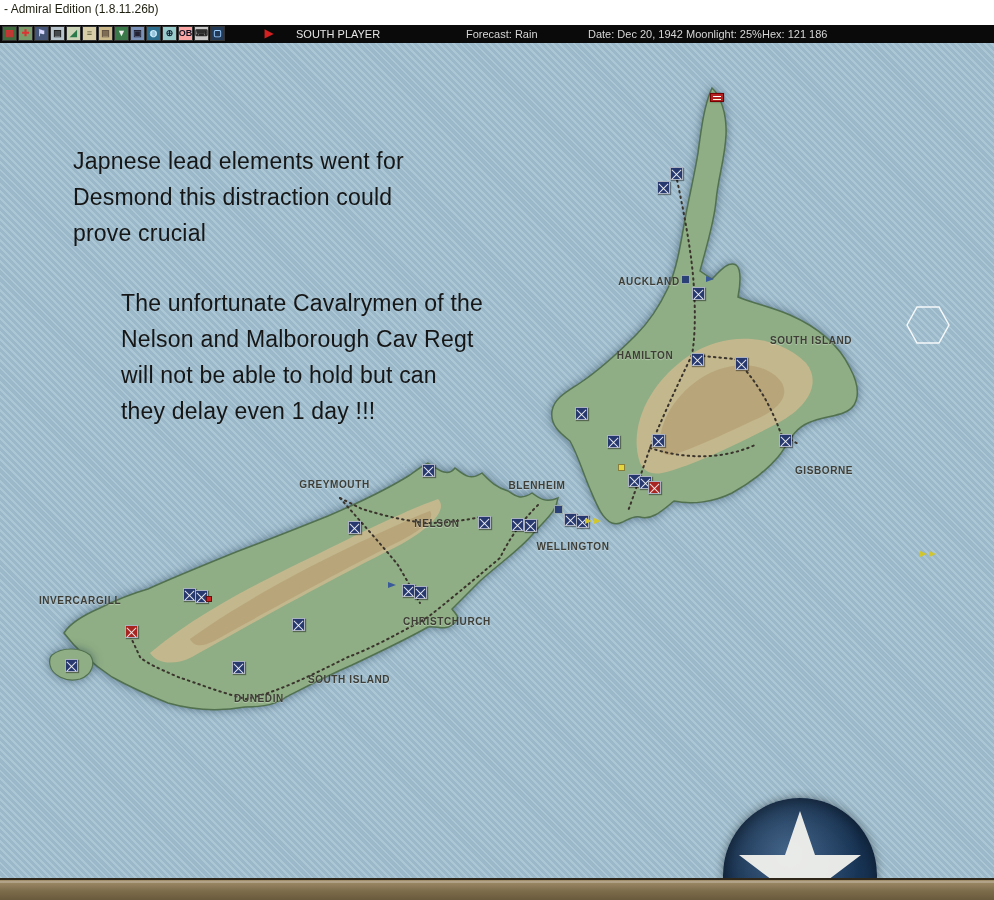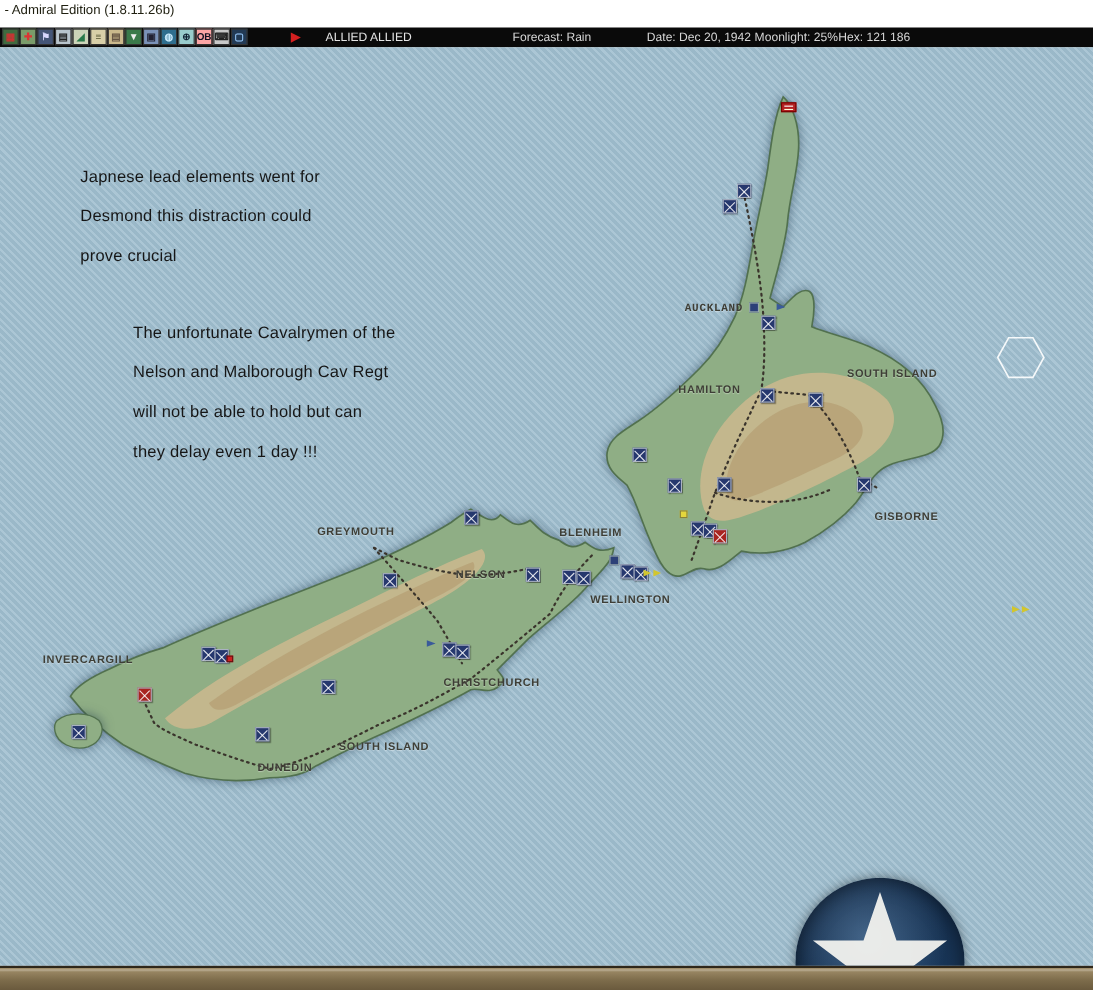--- a/index.html
+++ b/index.html
@@ -40,21 +40,21 @@
     background:
       repeating-linear-gradient(45deg,
         rgba(255,255,255,0.10) 0px, rgba(255,255,255,0.10) 2px,
         rgba(30,60,80,0.06) 2px, rgba(30,60,80,0.06) 5px),
       #a2c0d0;
   }
   .map svg.terrain{position:absolute;left:0;top:0;}
   .island{filter:drop-shadow(0 0 5px rgba(30,55,75,0.55));}
   
   .note{
-    position:absolute;color:#161616;font-size:15px;line-height:36px;
+    position:absolute;color:#161616;font-size:23px;line-height:36px;
     white-space:pre-line;letter-spacing:0.2px;
   }
   .note1{left:73px;top:100px;}
   .note2{left:73px;top:242px;margin-left:48px;}
   
   .watermark{
     position:absolute;left:278px;top:326px;
     font-family:"Liberation Serif",serif;font-size:26px;letter-spacing:7px;
     color:rgba(45,52,60,0.62);white-space:nowrap;
   }
@@ -140,21 +140,21 @@
       <div class="ticon" style="background: rgb(203, 185, 140); color: rgb(102, 85, 68);">▤</div>
       <div class="ticon" style="background: rgb(58, 122, 74); color: rgb(238, 238, 238);">▼</div>
       <div class="ticon" style="background: rgb(122, 146, 184); color: rgb(34, 34, 51);">▣</div>
       <div class="ticon" style="background: rgb(46, 110, 142); color: rgb(204, 238, 255);">◍</div>
       <div class="ticon" style="background: rgb(153, 204, 204); color: rgb(17, 34, 51);">⊕</div>
       <div class="ticon" style="background: #fca5a5; color: rgb(17, 17, 34);">OB</div>
       <div class="ticon" style="background: rgb(200, 200, 200); color: rgb(34, 34, 34);">⌨</div>
       <div class="ticon" style="background: rgb(34, 58, 85); color: rgb(153, 204, 255);">▢</div>
     </div>
   <div class="play-button">▶</div>
-  <span class="tb-text tb-player">ALLIED ALLIED</span>
+  <span class="tb-text tb-player">SOUTH PLAYER</span>
   <span class="tb-text tb-forecast">Forecast: Rain</span>
   <span class="tb-text tb-date">Date: Dec 20, 1942</span>
   <span class="tb-text tb-moon">Moonlight: 25%</span>
   <span class="tb-text tb-hex">Hex: 121 186</span>
 </div>
 
 <div class="map">
 
   <svg class="terrain" width="994" height="835" viewBox="0 0 994 835">
 
@@ -216,25 +216,25 @@
   <div class="note note1">Japnese lead elements went for
 Desmond this distraction could
 prove crucial</div>
   <div class="note note2">The unfortunate Cavalrymen of the
 Nelson and Malborough Cav Regt
 will not be able to hold but can
 they delay even 1 day !!!</div>
 
 
   <div>
-      <div class="maplabel" style="left: 649px; top: 238px; font-family: Liberation Mono, monospace;">AUCKLAND</div>
+      <div class="maplabel" style="left: 649px; top: 238px;">AUCKLAND</div>
       <div class="maplabel" style="left: 645px; top: 312px;">HAMILTON</div>
       <div class="maplabel" style="left: 811px; top: 297px;">SOUTH ISLAND</div>
       <div class="maplabel" style="left: 812px; top: 427px; padding-left: 24px;">GISBORNE</div>
-      <div class="maplabel" style="left: 307px; top: 441px; padding-left: 33px;">GREYMOUTH</div>
+      <div class="maplabel" style="left: 318px; top: 441px; padding-left: 33px;">GREYMOUTH</div>
       <div class="maplabel" style="left: 537px; top: 442px;">BLENHEIM</div>
       <div class="maplabel" style="left: 437px; top: 480px;">NELSON</div>
       <div class="maplabel" style="left: 573px; top: 503px;">WELLINGTON</div>
       <div class="maplabel" style="left: 447px; top: 578px;">CHRISTCHURCH</div>
       <div class="maplabel" style="left: 80px; top: 557px;">INVERCARGILL</div>
       <div class="maplabel" style="left: 349px; top: 636px;">SOUTH ISLAND</div>
       <div class="maplabel" style="left: 259px; top: 655px;">DUNEDIN</div>
     </div>
   <div>
       <div class="unit ship-red" style="left: 710px; top: 50px;"></div>

